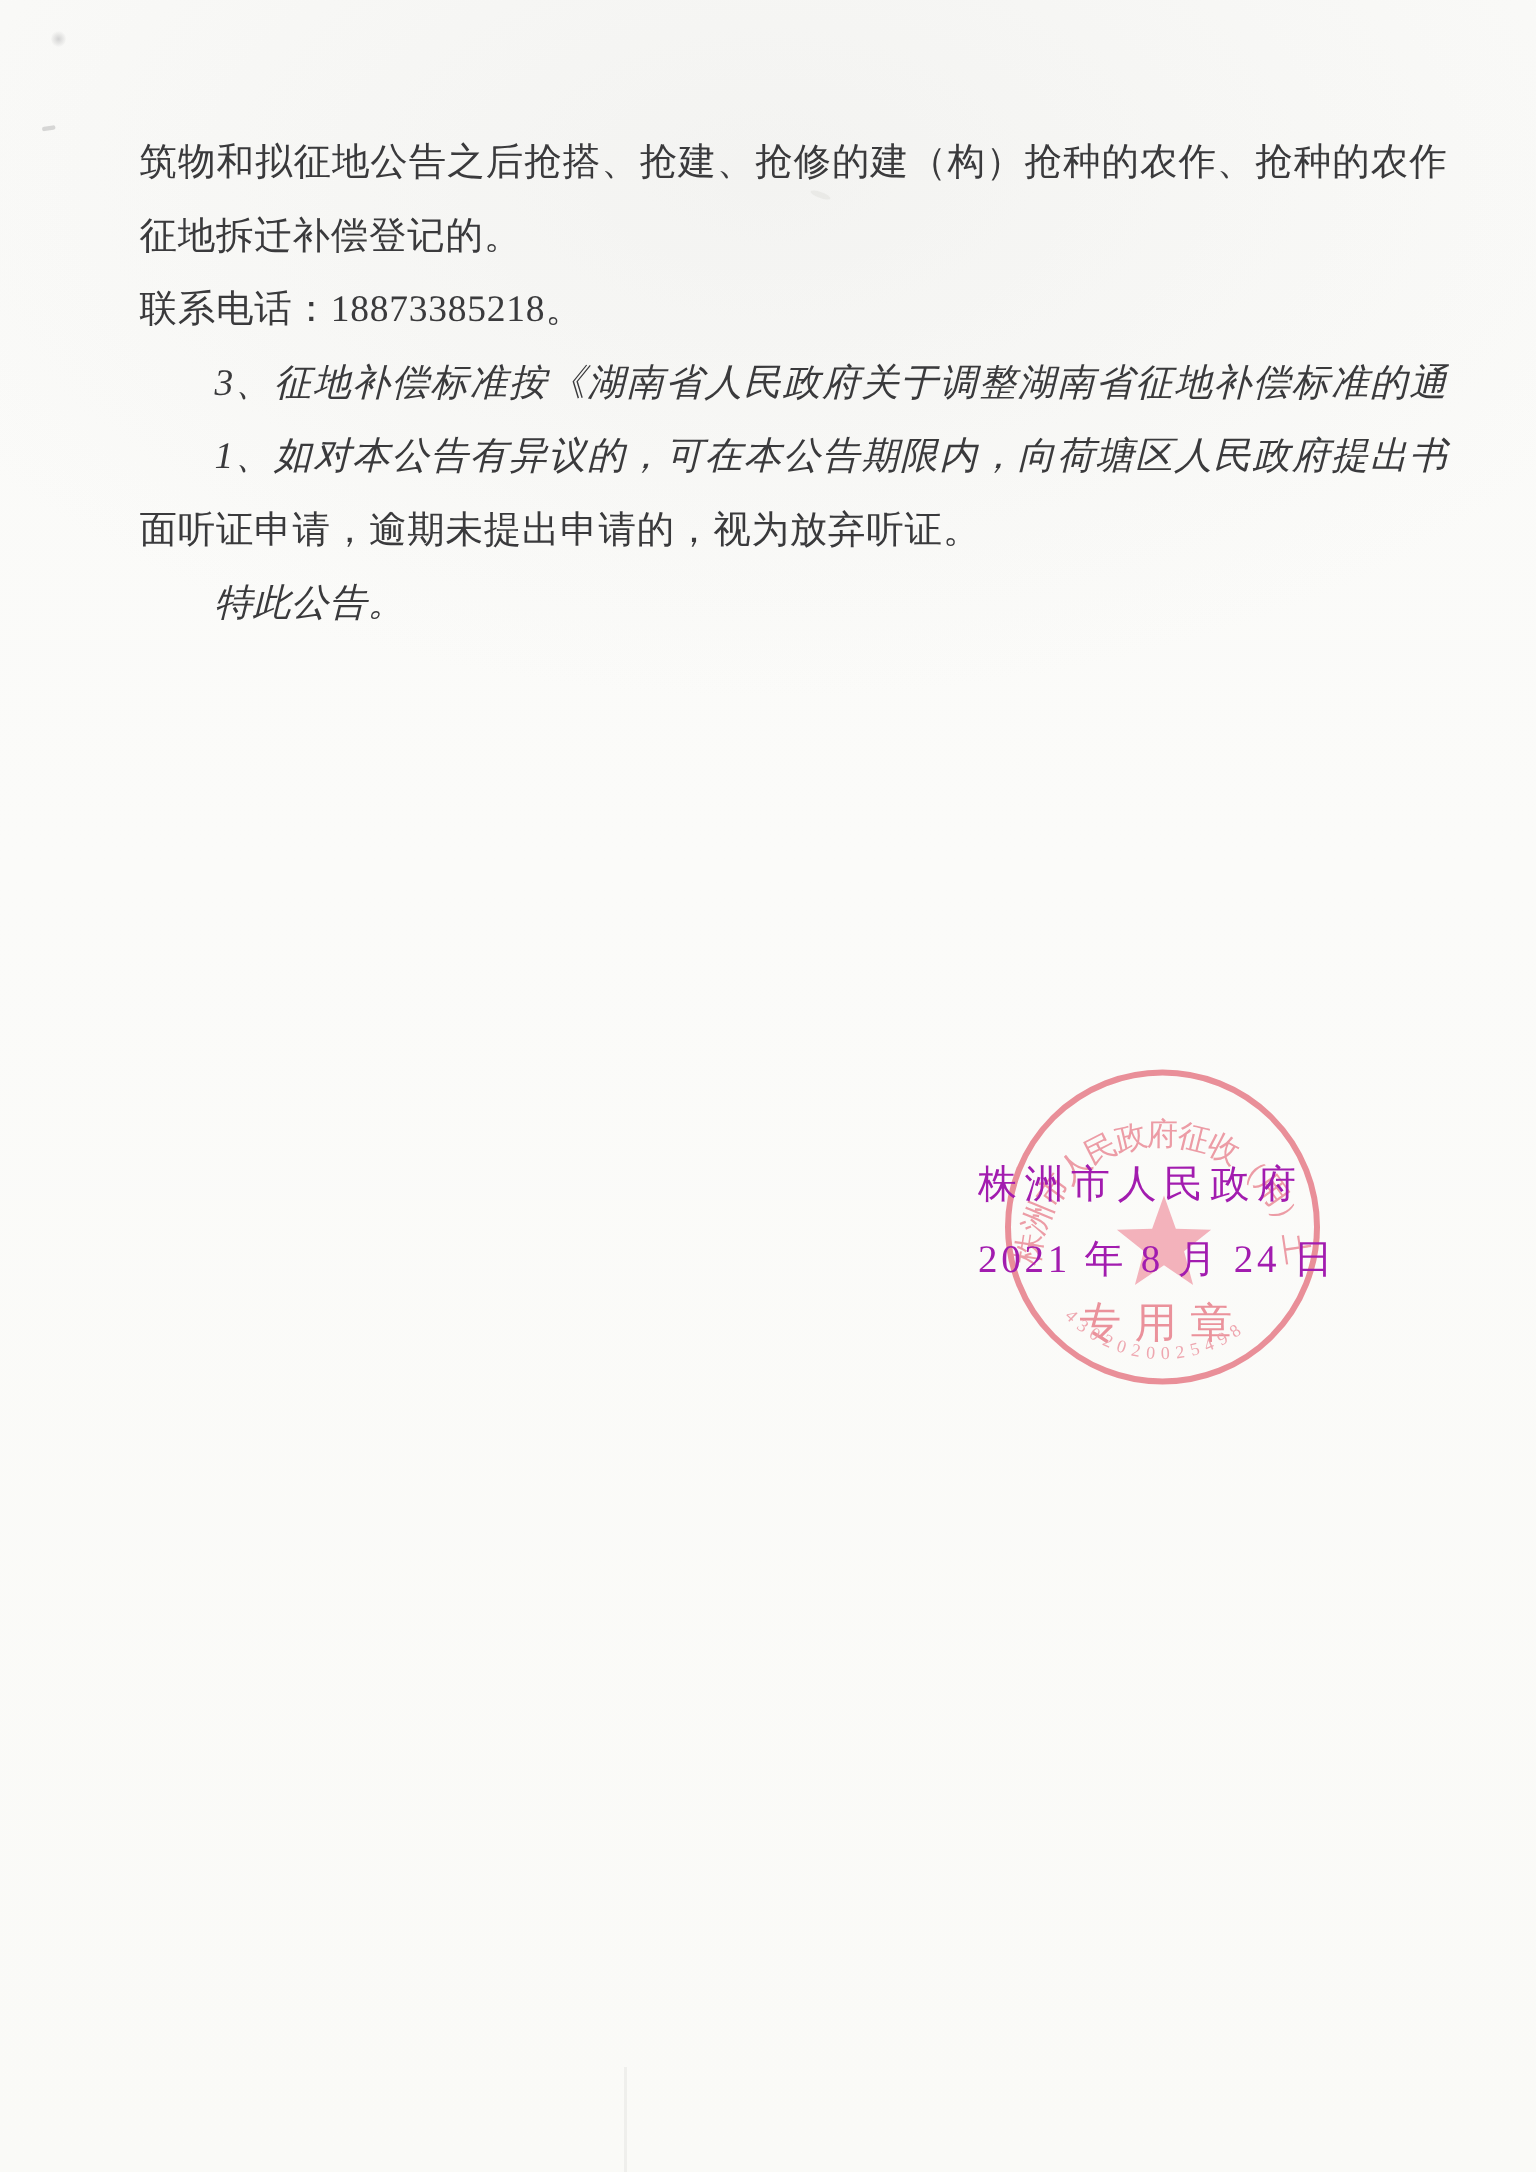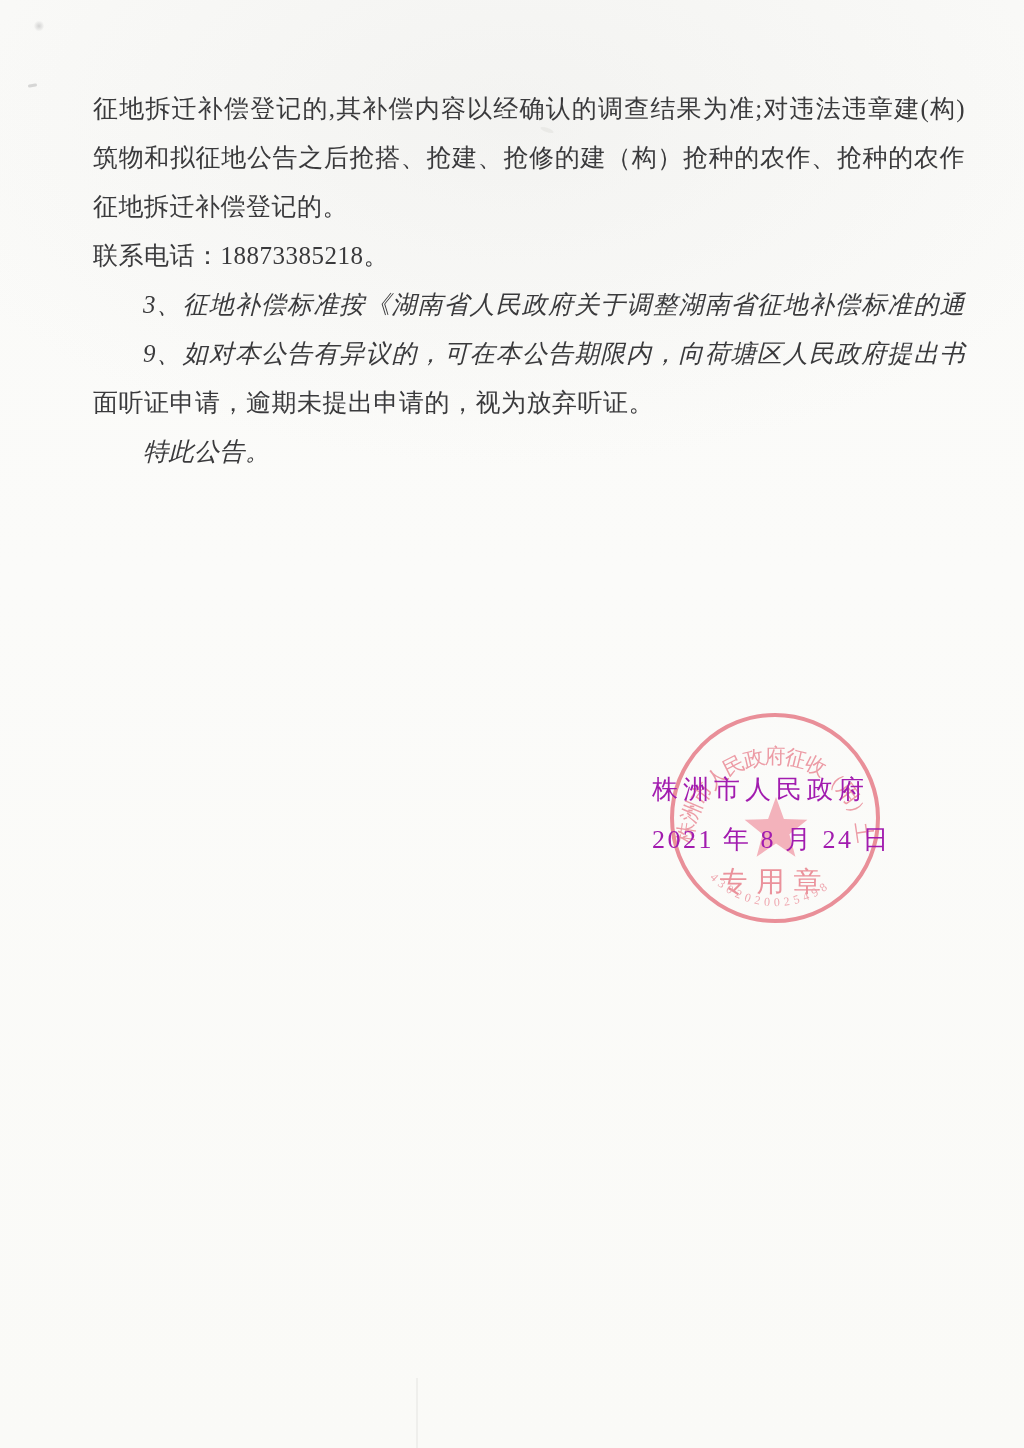--- a/index.html
+++ b/index.html
@@ -55,35 +55,34 @@
 
 <div class="scan-bg"></div>
 <div class="speck1"></div>
 <div class="speck2"></div>
 <div class="speck3"></div>
 <div class="fold"></div>
 
 <div class="content">
 
   <div>
-    <div class="line justify">征地拆迁补偿登记的,其补偿内容以经确认的调查结果为准;对违法违章建(构)</div>
     <div class="line justify">筑物和拟征地公告之后抢搭、抢建、抢修的建（构）抢种的农作、抢种的农作</div>
     <div class="line">征地拆迁补偿登记的。</div>
   </div>
 
   <div>
     <div class="line">联系电话：18873385218。</div>
   </div>
 
   <div>
     <div class="line justify indent">3、征地补偿标准按《湖南省人民政府关于调整湖南省征地补偿标准的通</div>
   </div>
 
   <div>
-    <div class="line justify indent">9、如对本公告有异议的，可在本公告期限内，向荷塘区人民政府提出书</div>
+    <div class="line justify indent">1、如对本公告有异议的，可在本公告期限内，向荷塘区人民政府提出书</div>
     <div class="line">面听证申请，逾期未提出申请的，视为放弃听证。</div>
   </div>
 
   <div>
     <div class="line indent">特此公告。</div>
   </div>
 </div>
 
 <svg class="seal" viewBox="0 0 250 250" xmlns="http://www.w3.org/2000/svg">
   <defs>

